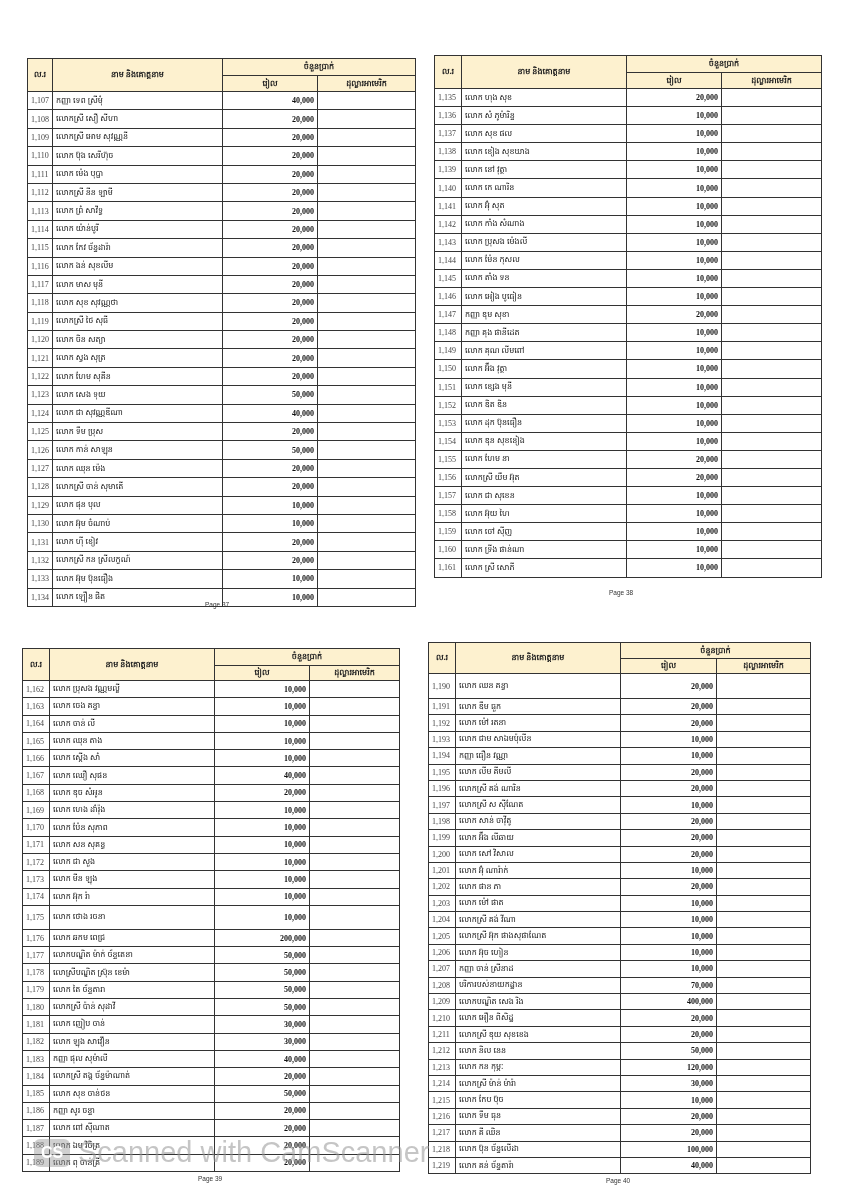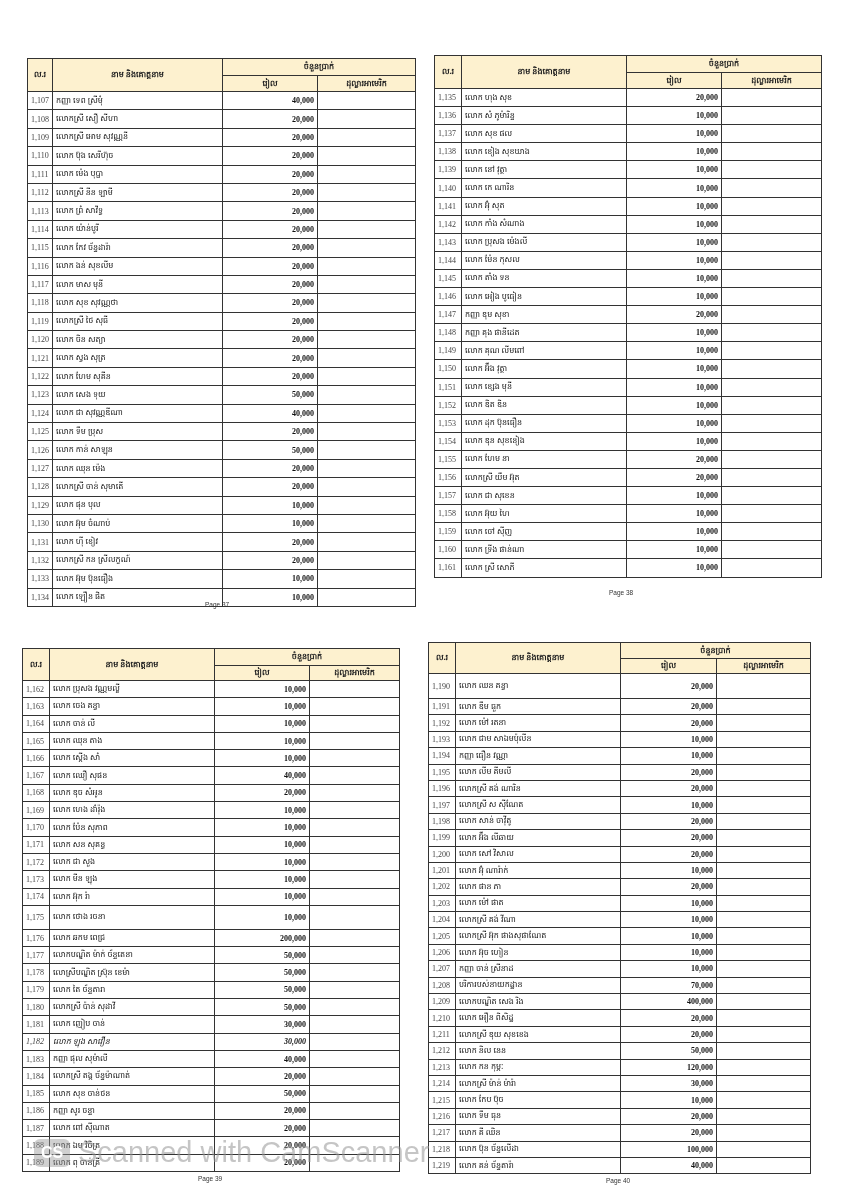--- a/index.html
+++ b/index.html
@@ -535,21 +535,21 @@
           <td class="name">លោកស្រី ប៉ាន់ សុដាវី</td>
           <td class="riel">50,000</td>
           <td class="usd"></td>
         </tr>
         <tr style="height: 17.3px;">
           <td class="num">1,181</td>
           <td class="name">លោក ញៀប ចាន់</td>
           <td class="riel">30,000</td>
           <td class="usd"></td>
         </tr>
-        <tr style="height: 17.3px; font-style: italic;">
+        <tr style="height: 17.3px;">
           <td class="num">1,182</td>
           <td class="name">លោក ឡុង សាវឿន</td>
           <td class="riel">30,000</td>
           <td class="usd"></td>
         </tr>
         <tr style="height: 17.3px;">
           <td class="num">1,183</td>
           <td class="name">កញ្ញា ផុល សុម៉ាលី</td>
           <td class="riel">40,000</td>
           <td class="usd"></td>

